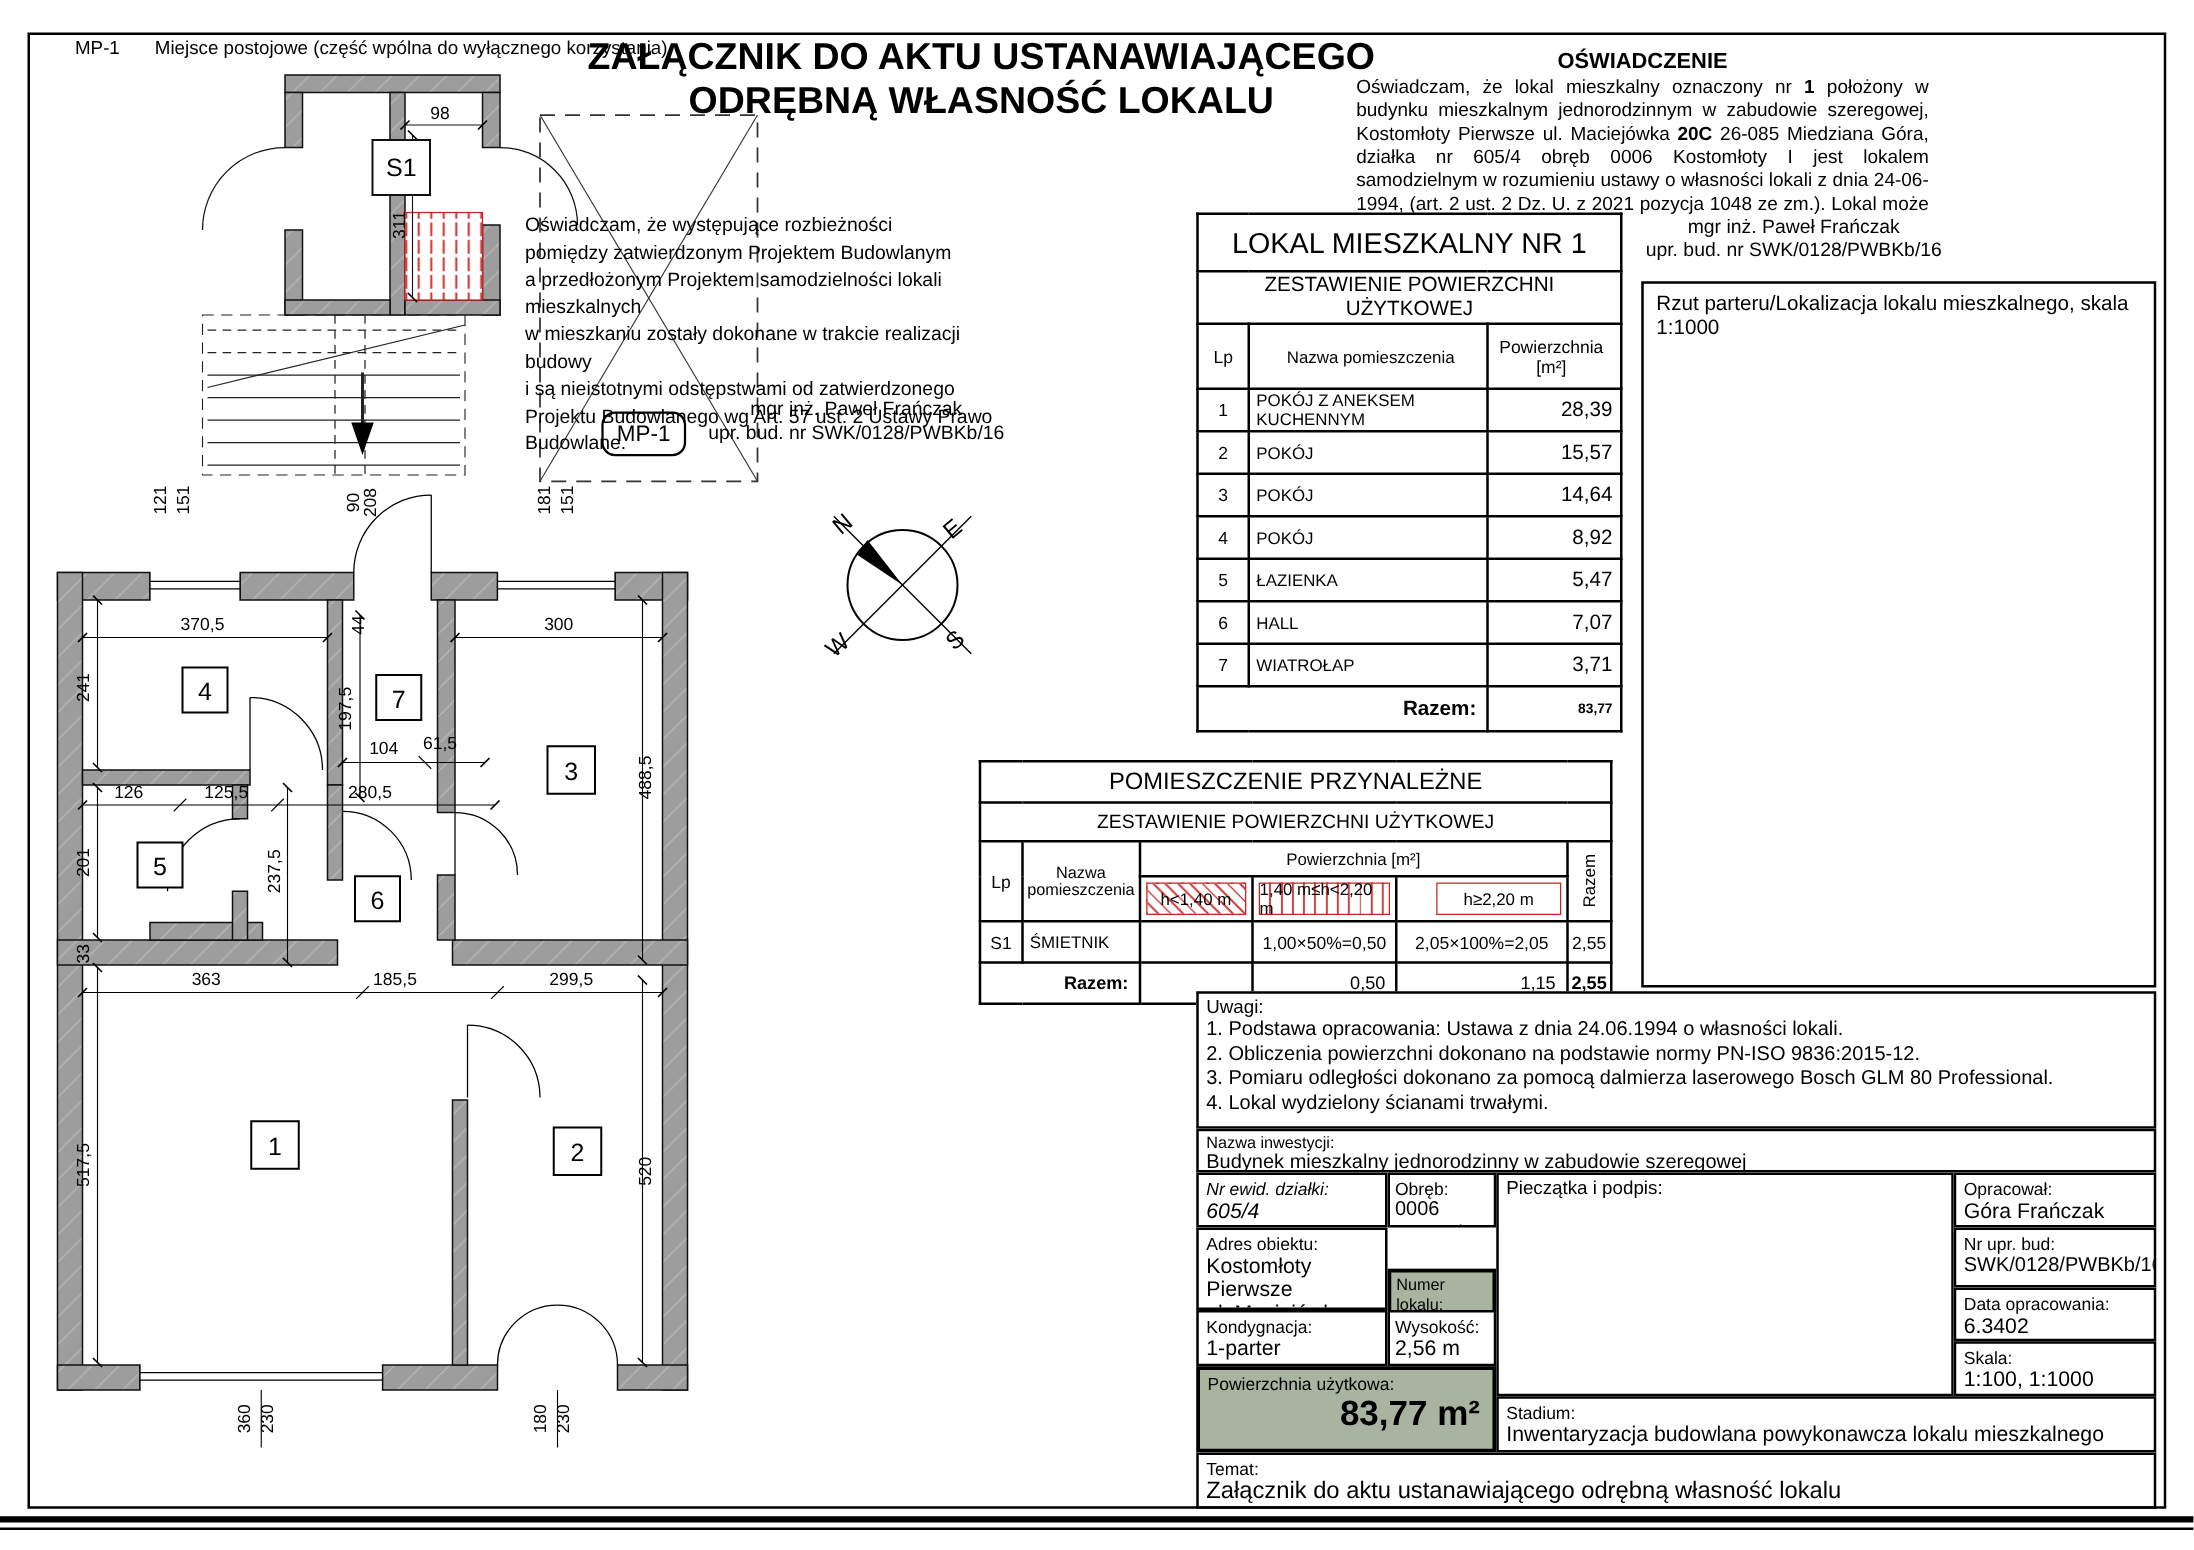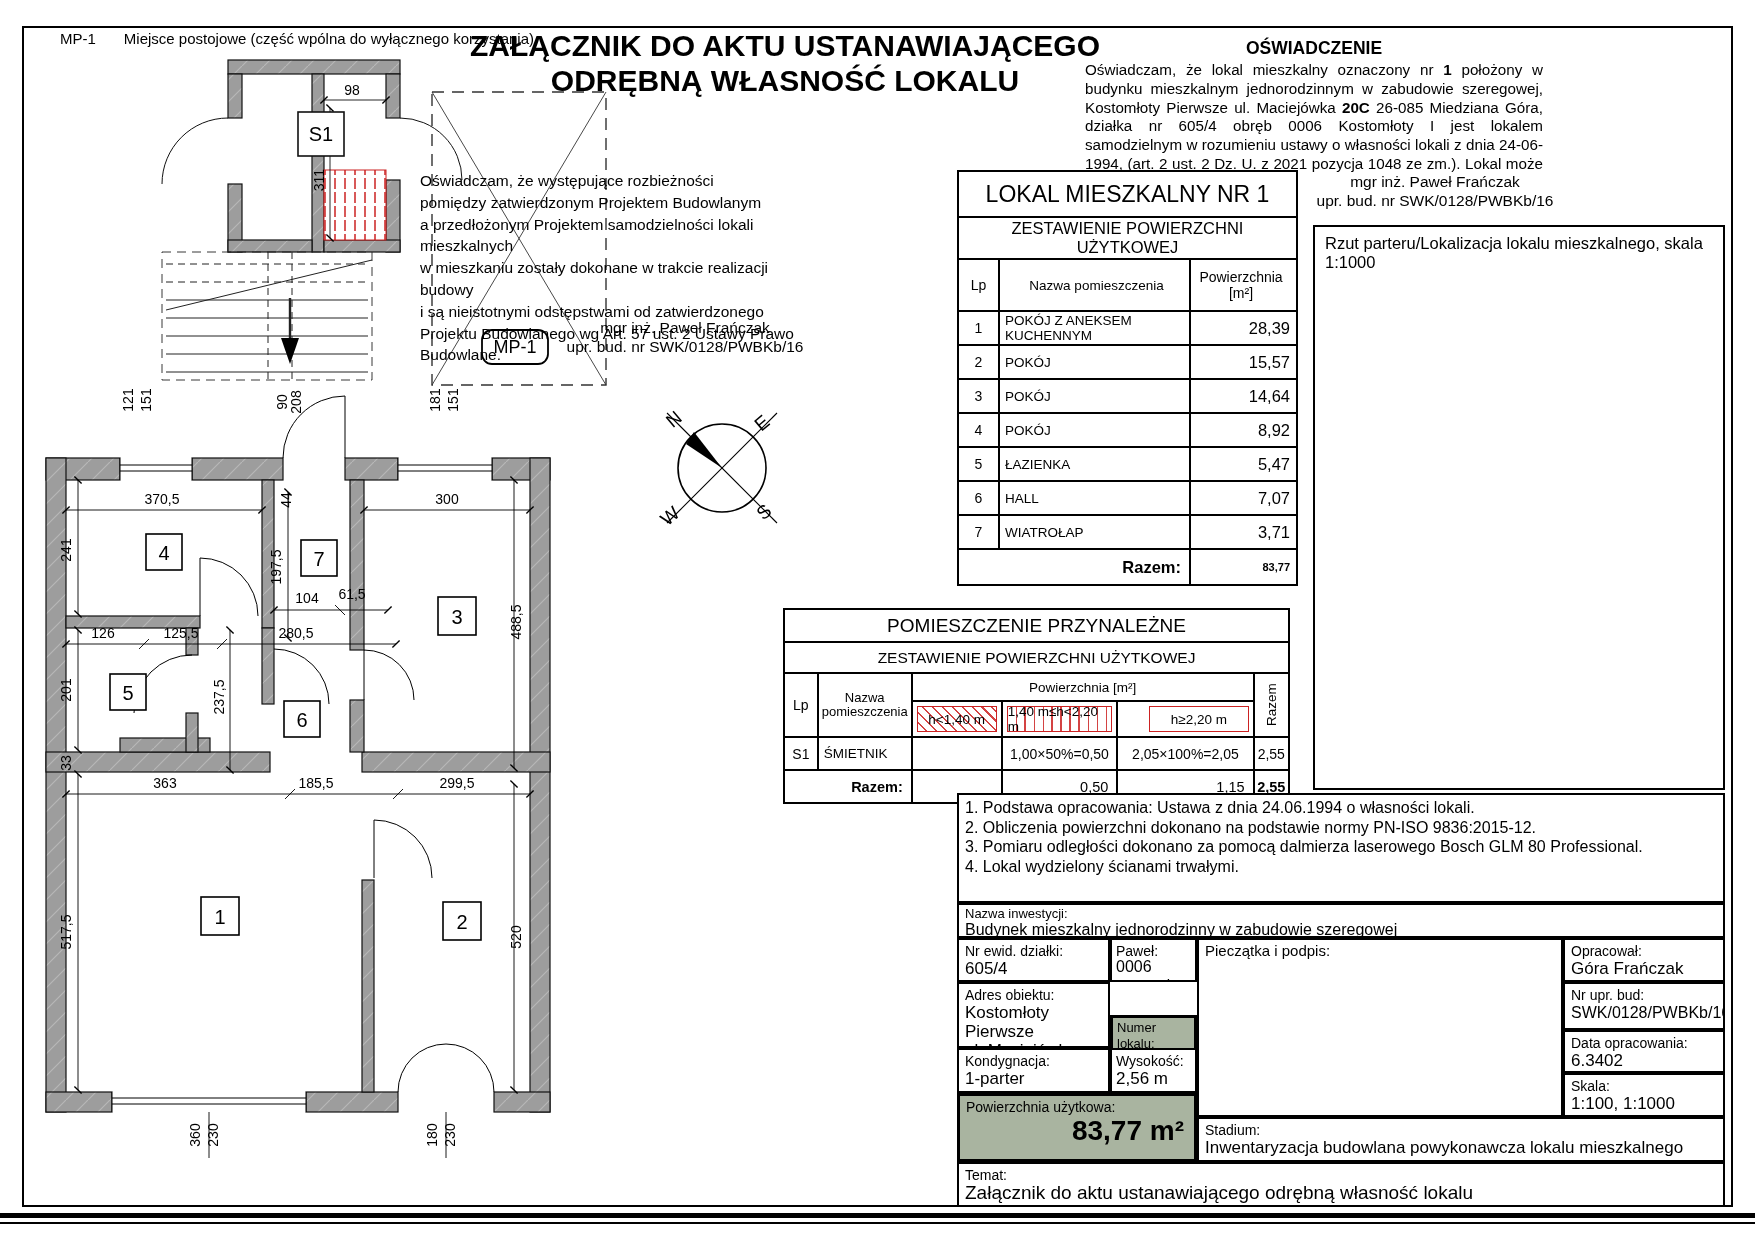--- a/index.html
+++ b/index.html
@@ -535,37 +535,38 @@
       <td class="val bold">2,55</td>
     </tr>
   </tbody>
       </table>
 </div>
 
 <div class="abs locbox"></div>
 <div class="abs txt" style="left:1325px;top:234px;width:390px;font-size:16.5px;">Rzut parteru/Lokalizacja lokalu mieszkalnego, skala 1:1000</div>
 
 <div class="abs cell uwagi">
+  <div class="lab">Uwagi:</div>
   <div class="it">1. Podstawa opracowania: Ustawa z dnia 24.06.1994 o własności lokali.</div>
   <div class="it">2. Obliczenia powierzchni dokonano na podstawie normy PN-ISO 9836:2015-12.</div>
   <div class="it">3. Pomiaru odległości dokonano za pomocą dalmierza laserowego Bosch GLM 80 Professional.</div>
   <div class="it">4. Lokal wydzielony ścianami trwałymi.</div>
 </div>
 
 <div class="abs cell ninv">
   <div class="lab">Nazwa inwestycji:</div>
   <div class="val">Budynek mieszkalny jednorodzinny w zabudowie szeregowej</div>
 </div>
 
-<div class="abs cell" style="left:957px;top:938px;width:153px;height:44px;">
+<div class="abs cell" style="left:957px;top:938px;width:153px;height:44px;font-style:italic;">
   <div class="lab">Nr ewid. działki:</div>
       <div class="val">605/4</div>
 </div>
 <div class="abs cell" style="left:1110px;top:938px;width:87px;height:44px;padding:3px 4px;">
-  <div class="lab"><span>Paweł:</span> <span style="font-size:16px">0006</span></div>
+  <div class="lab"><span>Obręb:</span> <span style="font-size:16px">0006</span></div>
   <div class="val" style="font-size:15px">Kostomłoty I</div>
 </div>
 <div class="abs cell" style="left:1197px;top:938px;width:366px;height:179px;">
   <div class="lab" style="font-size:15px">Pieczątka i podpis:</div>
 </div>
 <div class="abs cell" style="left:1563px;top:938px;width:162px;height:44px;">
   <div class="lab">Opracował:</div>
       <div class="val">Góra Frańczak</div>
 </div>
 <div class="abs cell" style="left:957px;top:982px;width:153px;height:66px;">

